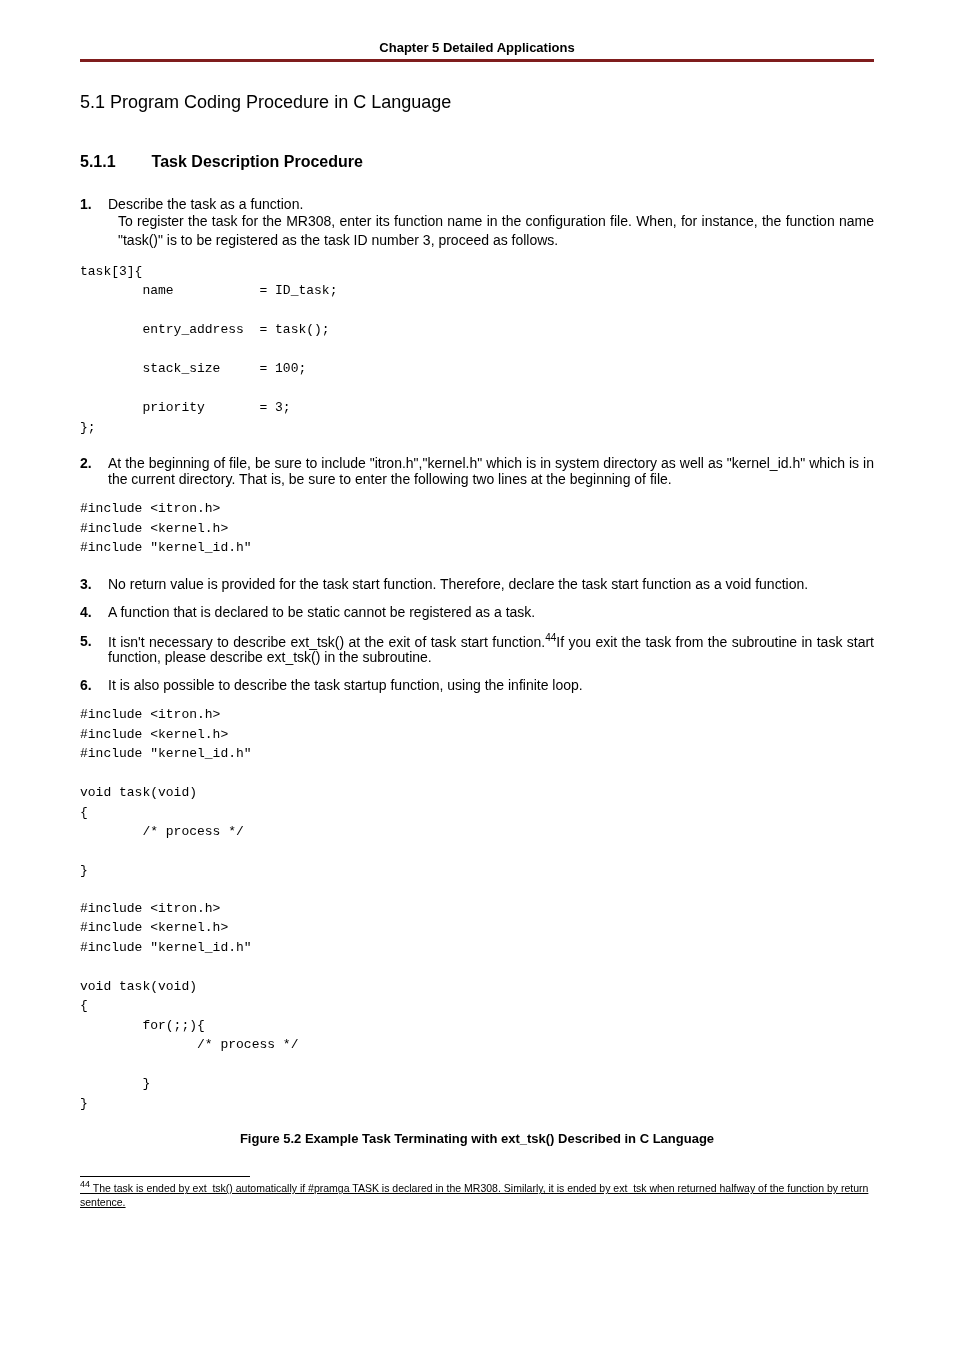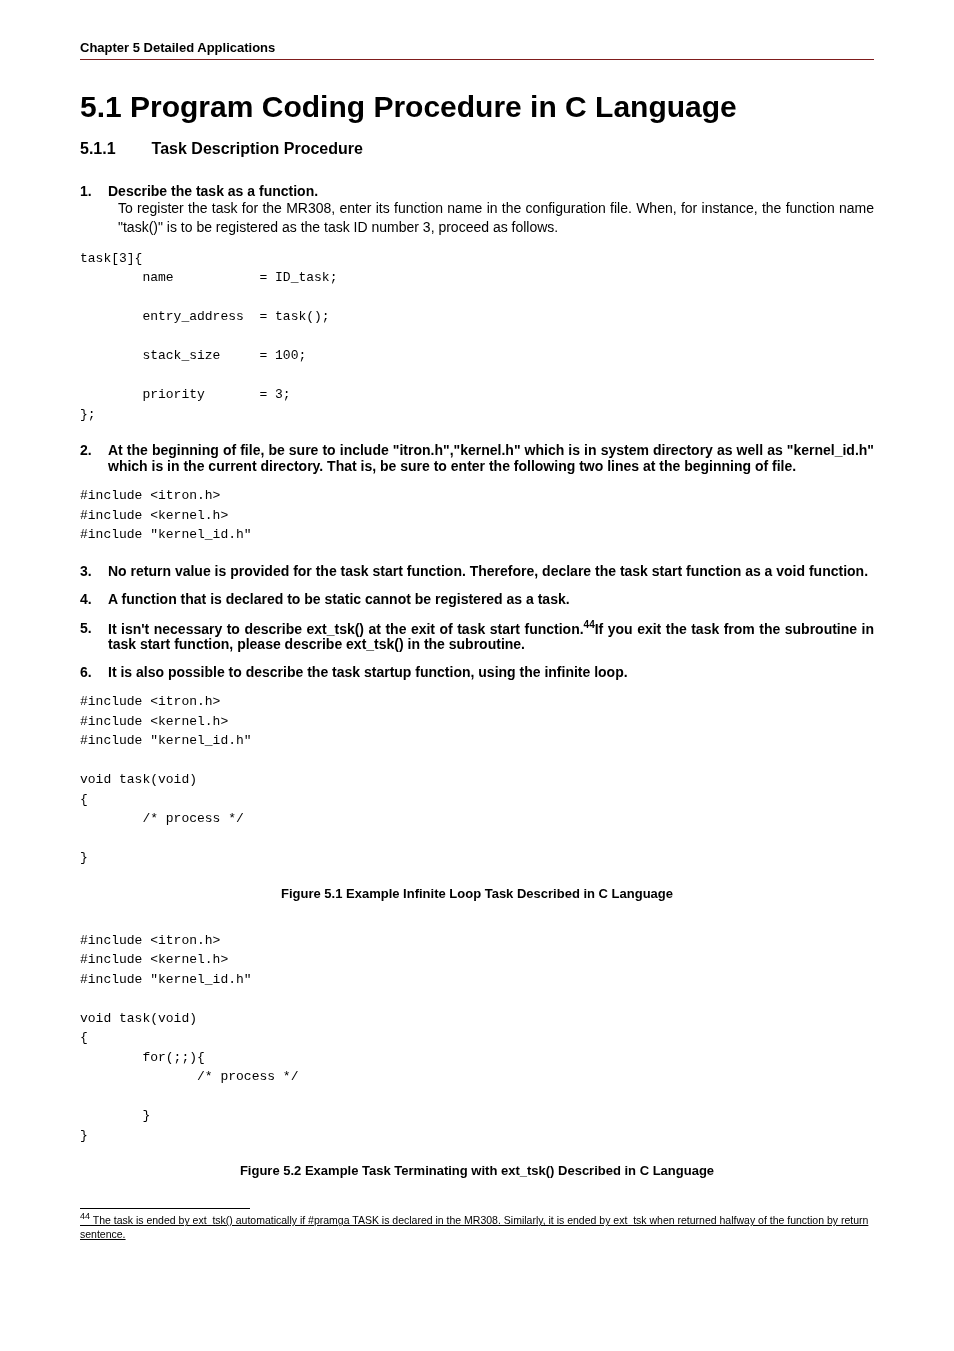--- a/index.html
+++ b/index.html
@@ -12,52 +12,52 @@
   }
   .page {
     width: 954px;
     min-height: 1351px;
     margin: 0 auto;
     padding: 40px 80px 20px 80px;
     box-sizing: border-box;
     position: relative;
   }
   .chapter-header {
-    text-align: left;
+    text-align: center;
     font-weight: bold;
     font-size: 13px;
     padding-bottom: 4px;
-    border-bottom: 1px solid #7f1d1d;
+    border-bottom: 3px solid #7f1d1d;
     margin-bottom: 30px;
   }
   h1.section-title {
-    font-size: 30px;
-    font-weight: bold;
-    margin: 0 0 16px 0;
+    font-size: 18px;
+    font-weight: normal;
+    margin: 0 0 40px 0;
   }
   h2.subsection-title {
     font-size: 16px;
     font-weight: bold;
     margin: 12px 0 25px 0;
   }
   .sub-gap { display:inline-block; width:36px; }
   .list-item {
     margin-bottom: 12px;
   }
   .list-row {
     display: flex;
     align-items: baseline;
   }
   .list-num {
     font-weight: bold;
     width: 28px;
     flex-shrink: 0;
   }
   .list-head {
-    font-weight: bold;
+    font-weight: normal;
     flex: 1;
     text-align: justify;
   }
   .list-body {
     margin-left: 38px;
     line-height: 1.35;
     text-align: justify;
   }
   pre.code {
     font-family: "Courier New", monospace;
@@ -168,21 +168,20 @@
   <pre class="code code-indent-2">#include &lt;itron.h&gt;
 #include &lt;kernel.h&gt;
 #include "kernel_id.h"
 
 void task(void)
 {
         /* process */
 
 }</pre>
 
-  <div class="figure-caption">Figure 5.1 Example Infinite Loop Task Described in C Language</div>
 
   <pre class="code code-indent-2">#include &lt;itron.h&gt;
 #include &lt;kernel.h&gt;
 #include "kernel_id.h"
 
 void task(void)
 {
         for(;;){
                /* process */
 

